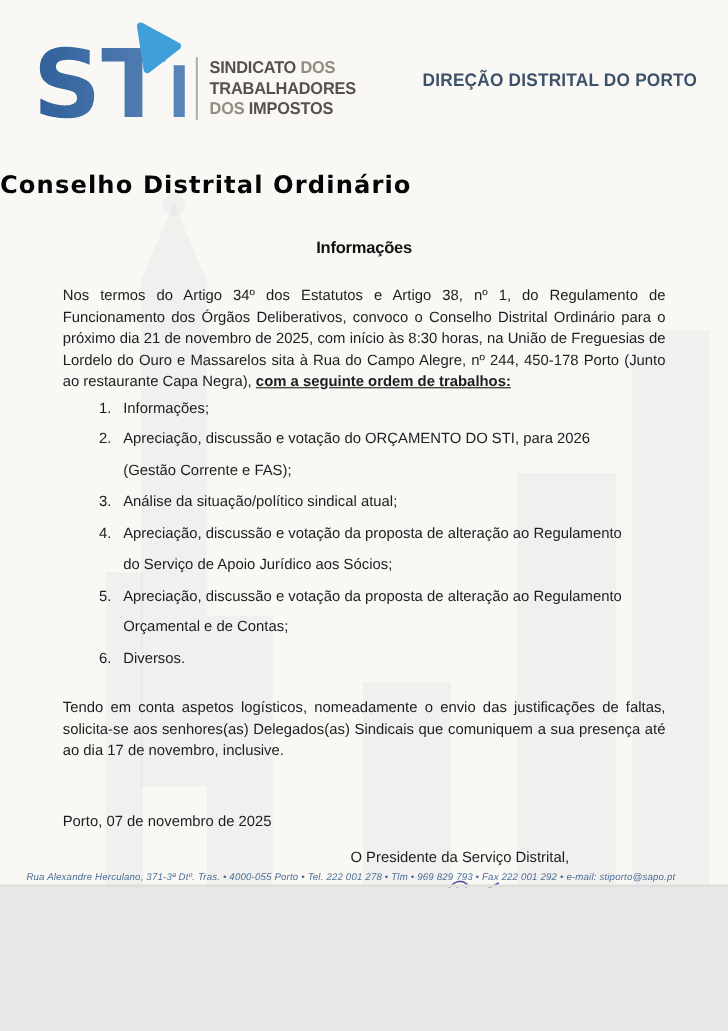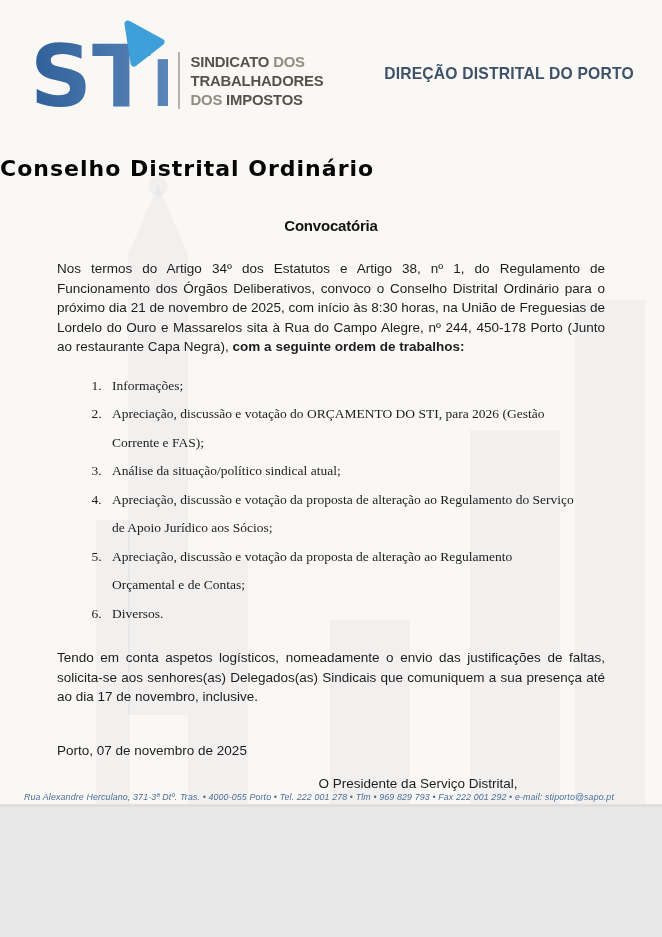--- a/index.html
+++ b/index.html
@@ -40,30 +40,29 @@
   }
   .doc-subtitle {
     margin-top:36px; text-align:center;
     font-size:15px; font-weight:bold; color:#111;
     letter-spacing:-0.2px;
   }
 
   
   .doc-body { margin:0 57px; font-size:13.5px; line-height:19.5px; }
   .p1 { margin-top:25px; text-align:justify; }
-  .p1 .bold-tail { font-weight:bold; }
+  .p1 .bold-tail { font-weight:bold;text-decoration:underline; }
   ol.agenda {
-    margin:15px 0 0 48px; padding:0;
+    margin:0 0 0 48px; padding:0;
     list-style-type:decimal;
-    font-family:Liberation Serif, serif;
   }
   ol.agenda li { line-height:28.5px; padding-left:7px; max-width:470px; }
   .p2 { margin-top:24px; text-align:justify; }
   .p3 { margin-top:20px; text-align:justify; }
-  .dateline { margin-top:34px; }
+  .dateline { margin-top:45px; }
 
   
   .sig-block {
     width:250px; margin:14px 62px 0 auto; text-align:center;
   }
   .sig-role { font-size:13.5px; }
   .sig-scribble { display:block; margin:6px auto 0; }
 
   
   .footer {
@@ -112,21 +111,21 @@
         <div class="logo-textblock">
           <div><span>SINDICATO</span><span class="lt"> DOS</span></div>
           <div><span>TRABALHADORES</span></div>
           <div><span class="lt">DOS </span><span>IMPOSTOS</span></div>
         </div>
       </div>
       <div class="division">DIREÇÃO DISTRITAL DO PORTO</div>
     </div>
 
     <div class="doc-title">Conselho Distrital Ordinário</div>
-    <div class="doc-subtitle">Convocatória</div>
+    <div class="doc-subtitle">Informações</div>
 
     <div class="doc-body">
 
       <p class="p1"><span>Nos termos do Artigo 34º dos Estatutos e Artigo 38, nº 1, do Regulamento de Funcionamento dos Órgãos Deliberativos, convoco o Conselho Distrital Ordinário para o próximo dia 21 de novembro de 2025, com início às 8:30 horas, na União de Freguesias de Lordelo do Ouro e Massarelos sita à Rua do Campo Alegre, nº 244, 450-178 Porto (Junto ao restaurante Capa Negra), </span><span class="bold-tail">com a seguinte ordem de trabalhos:</span></p>
 
       <ol class="agenda">
         <li>Informações;</li>
         <li>Apreciação, discussão e votação do ORÇAMENTO DO STI, para 2026 (Gestão Corrente e FAS);</li>
         <li>Análise da situação/político sindical atual;</li>
         <li>Apreciação, discussão e votação da proposta de alteração ao Regulamento do Serviço de Apoio Jurídico aos Sócios;</li>

